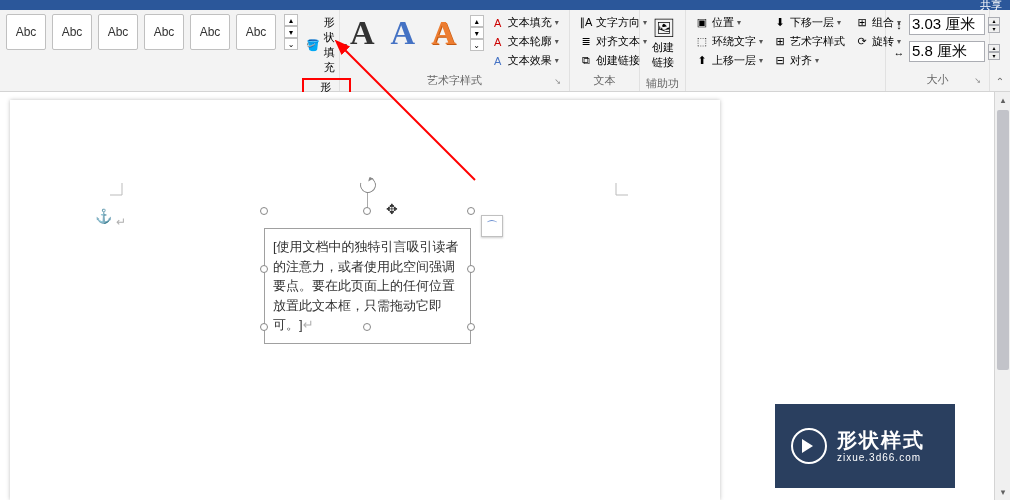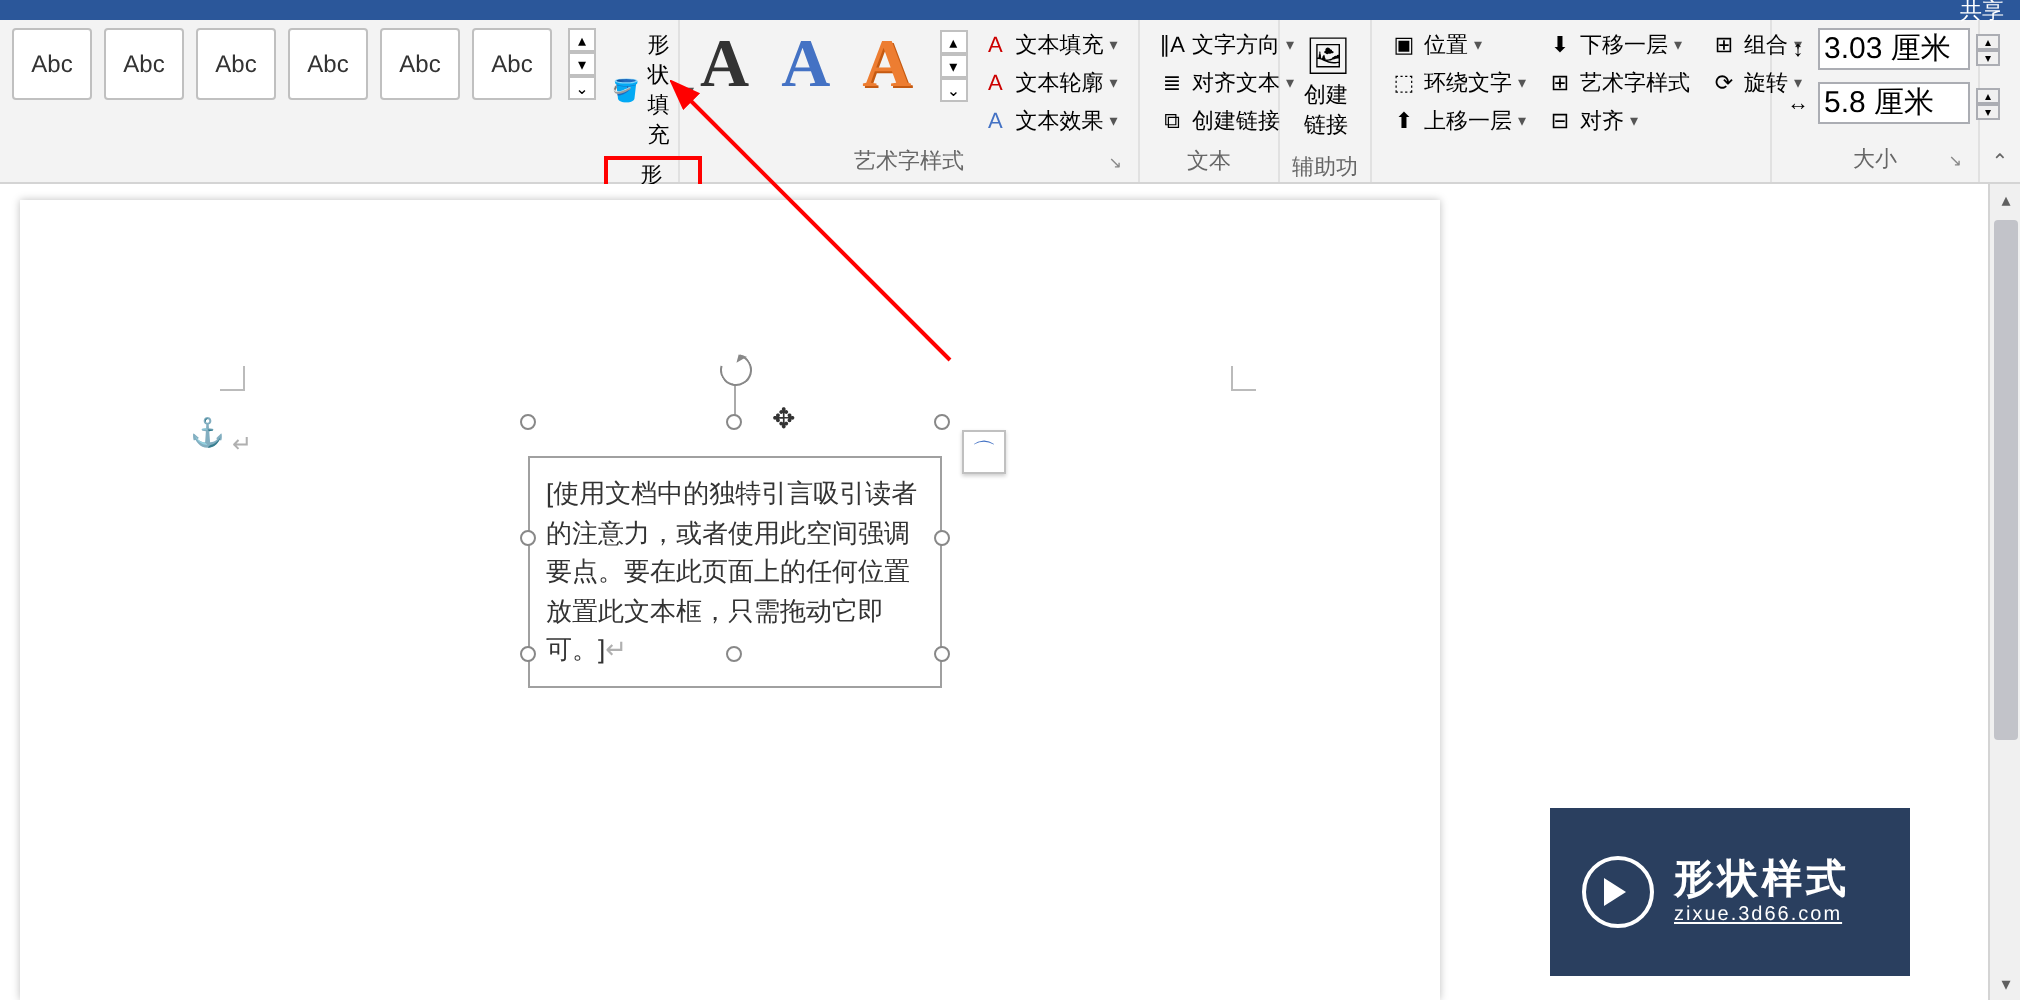--- a/index.html
+++ b/index.html
@@ -59,21 +59,21 @@
 .move-cursor { position: absolute; font-size: 14px; color: #333; }
 .layout-btn { position: absolute; width: 22px; height: 22px; border: 1px solid #c0c0c0; background: #fff; display: flex; align-items: center; justify-content: center; font-size: 12px; box-shadow: 0 1px 2px rgba(0,0,0,0.2); }
 
 .arrow-line { position: absolute; pointer-events: none; }
 
 .watermark { position: absolute; background: #2a3f5f; color: #fff; display: flex; align-items: center; padding: 10px 16px; gap: 10px; }
 .watermark .play { width: 36px; height: 36px; border: 2px solid #fff; border-radius: 50%; display: flex; align-items: center; justify-content: center; }
 .watermark .play::after { content: ""; border: 7px solid transparent; border-left: 11px solid #fff; margin-left: 4px; }
 .watermark .txt { display: flex; flex-direction: column; line-height: 1.2; }
 .watermark .cn { font-size: 20px; font-weight: bold; letter-spacing: 2px; }
-.watermark .en { font-size: 10px; letter-spacing: 1px; text-decoration: underline; }
+.watermark .en { font-size: 10px; letter-spacing: 1px; }
 
 .ico { width: 14px; height: 14px; display: inline-flex; align-items: center; justify-content: center; }
 </style>
 </head>
 <body>
 
 <div class="title-bar">
   <div class="tabs">
   </div>
   <div class="right">共享</div>

